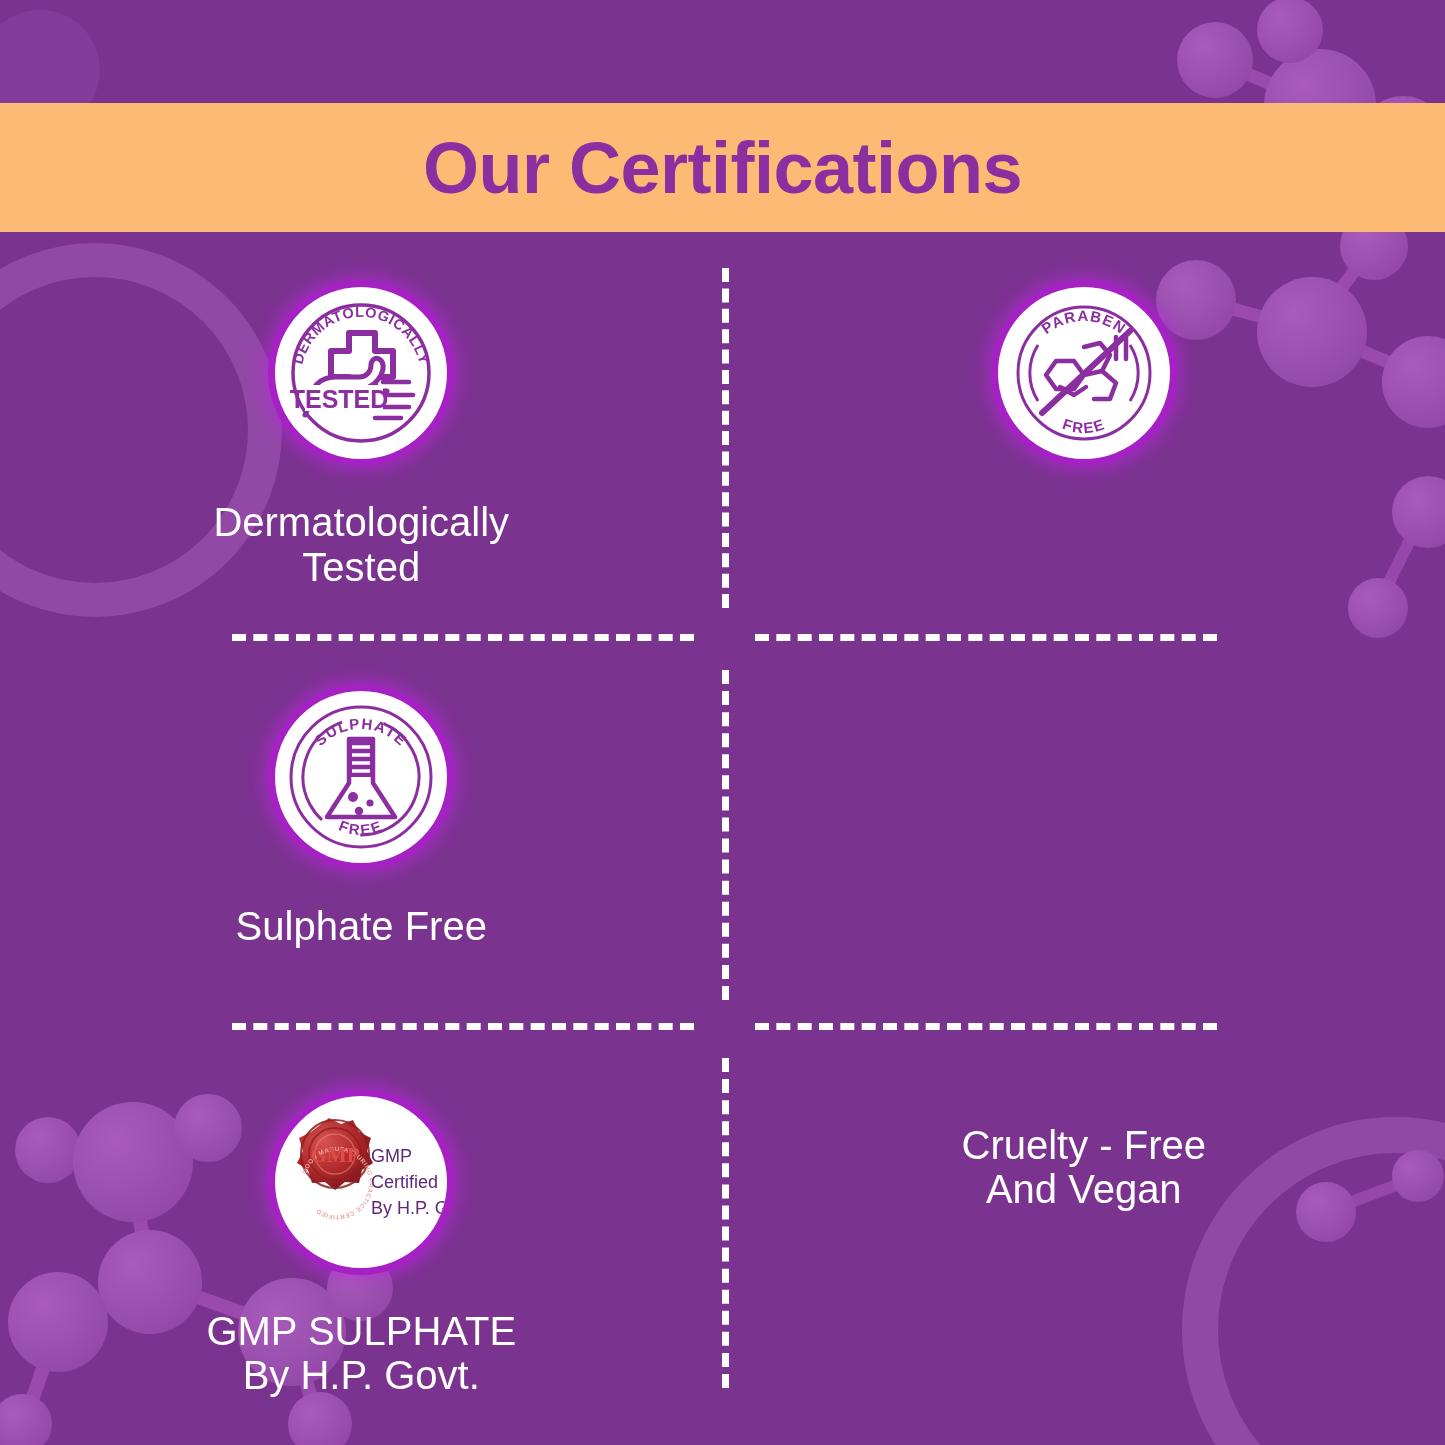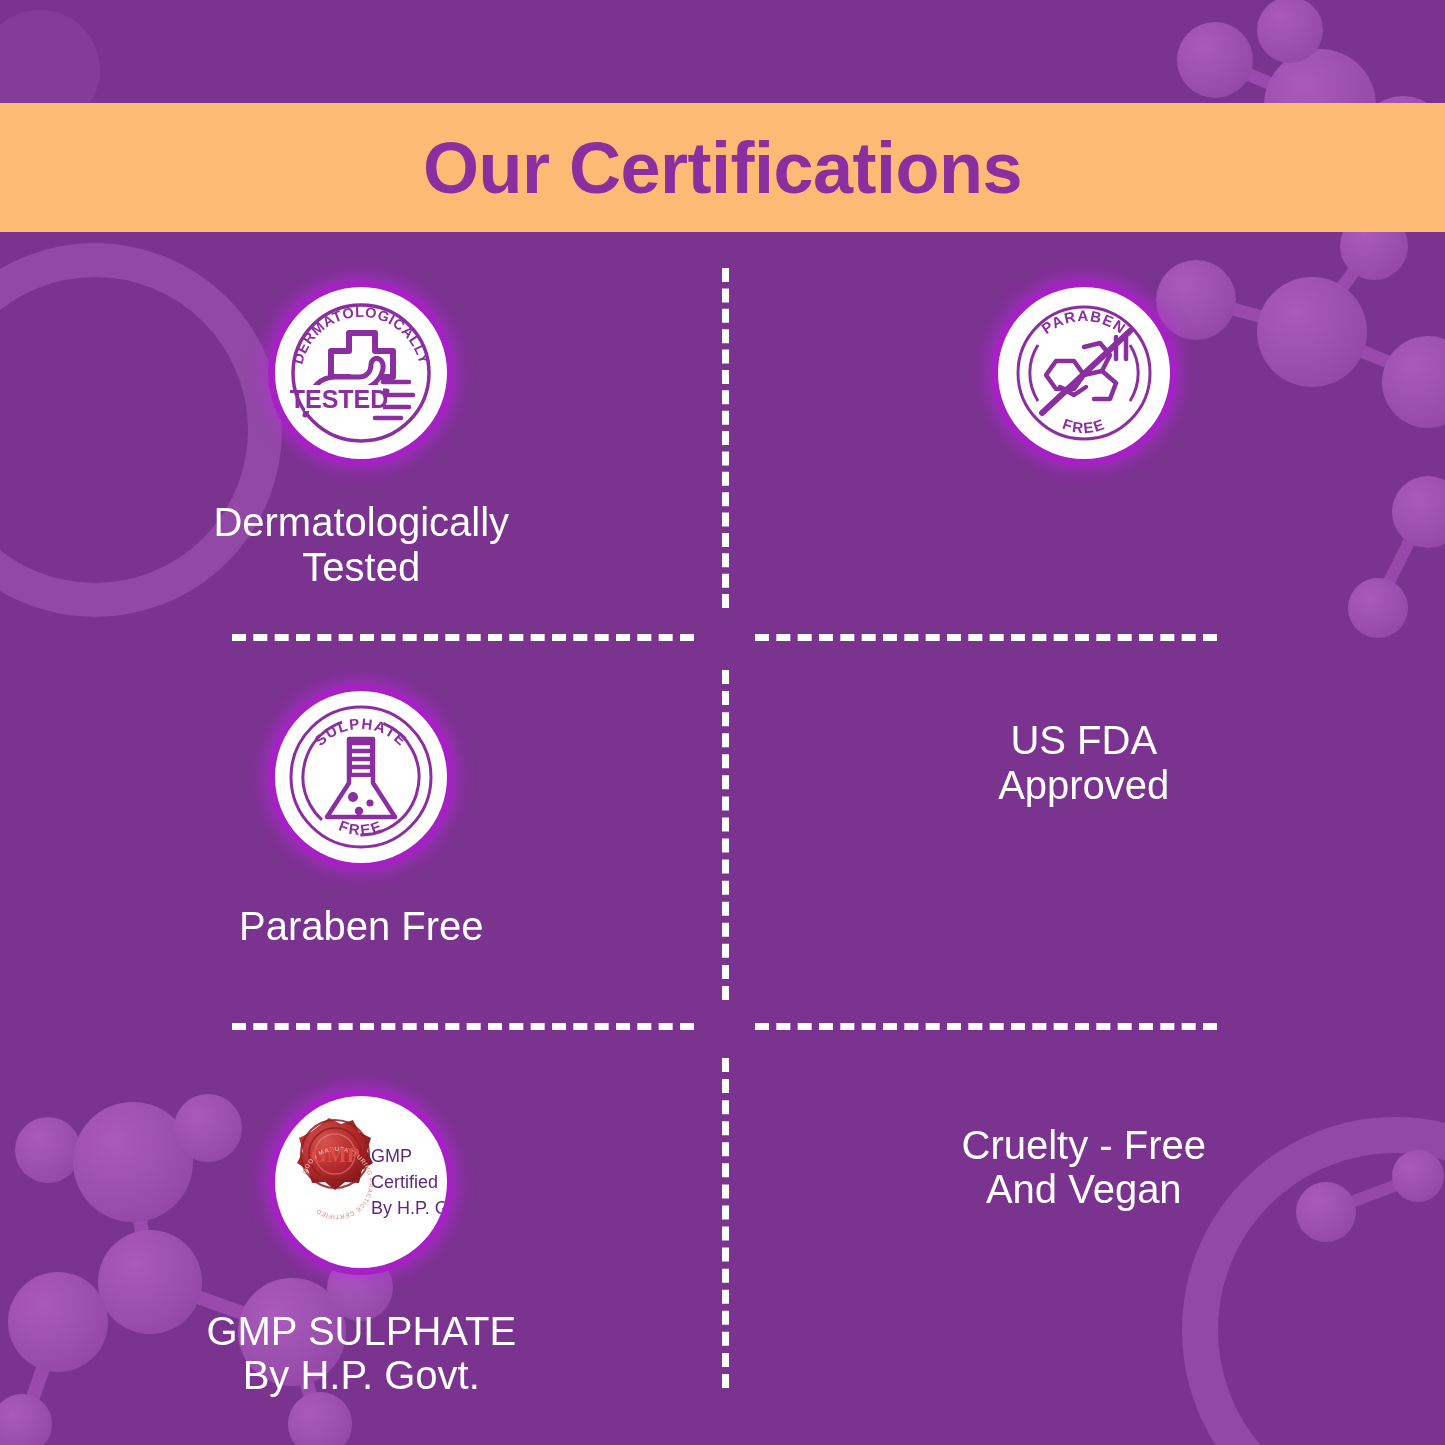--- a/index.html
+++ b/index.html
@@ -291,26 +291,24 @@
           <line x1="77" y1="72" x2="95" y2="72"></line>
           <line x1="77" y1="80" x2="95" y2="80"></line>
         </g>
         <g fill="#8B2FA0">
           <circle cx="78" cy="106" r="5"></circle>
           <circle cx="95" cy="112" r="3.6"></circle>
           <circle cx="84" cy="120" r="4.2"></circle>
         </g>
       </svg>
     </div>
-    <div class="label">Paraben Free</div>
-  </div>
-
-  <div class="cell">
-    <div class="label">US FDA
-Approved</div>
+    <div class="label">Sulphate Free</div>
+  </div>
+
+  <div class="cell">
   </div>
 
   <div class="cell">
     <div class="badge">
       <svg width="172" height="172" viewBox="0 0 172 172">
         <defs>
           <radialGradient id="wax" cx="36%" cy="32%" r="72%">
             <stop offset="0%" stop-color="#D4534F"></stop>
             <stop offset="60%" stop-color="#B0282A"></stop>
             <stop offset="100%" stop-color="#7E1619"></stop>

